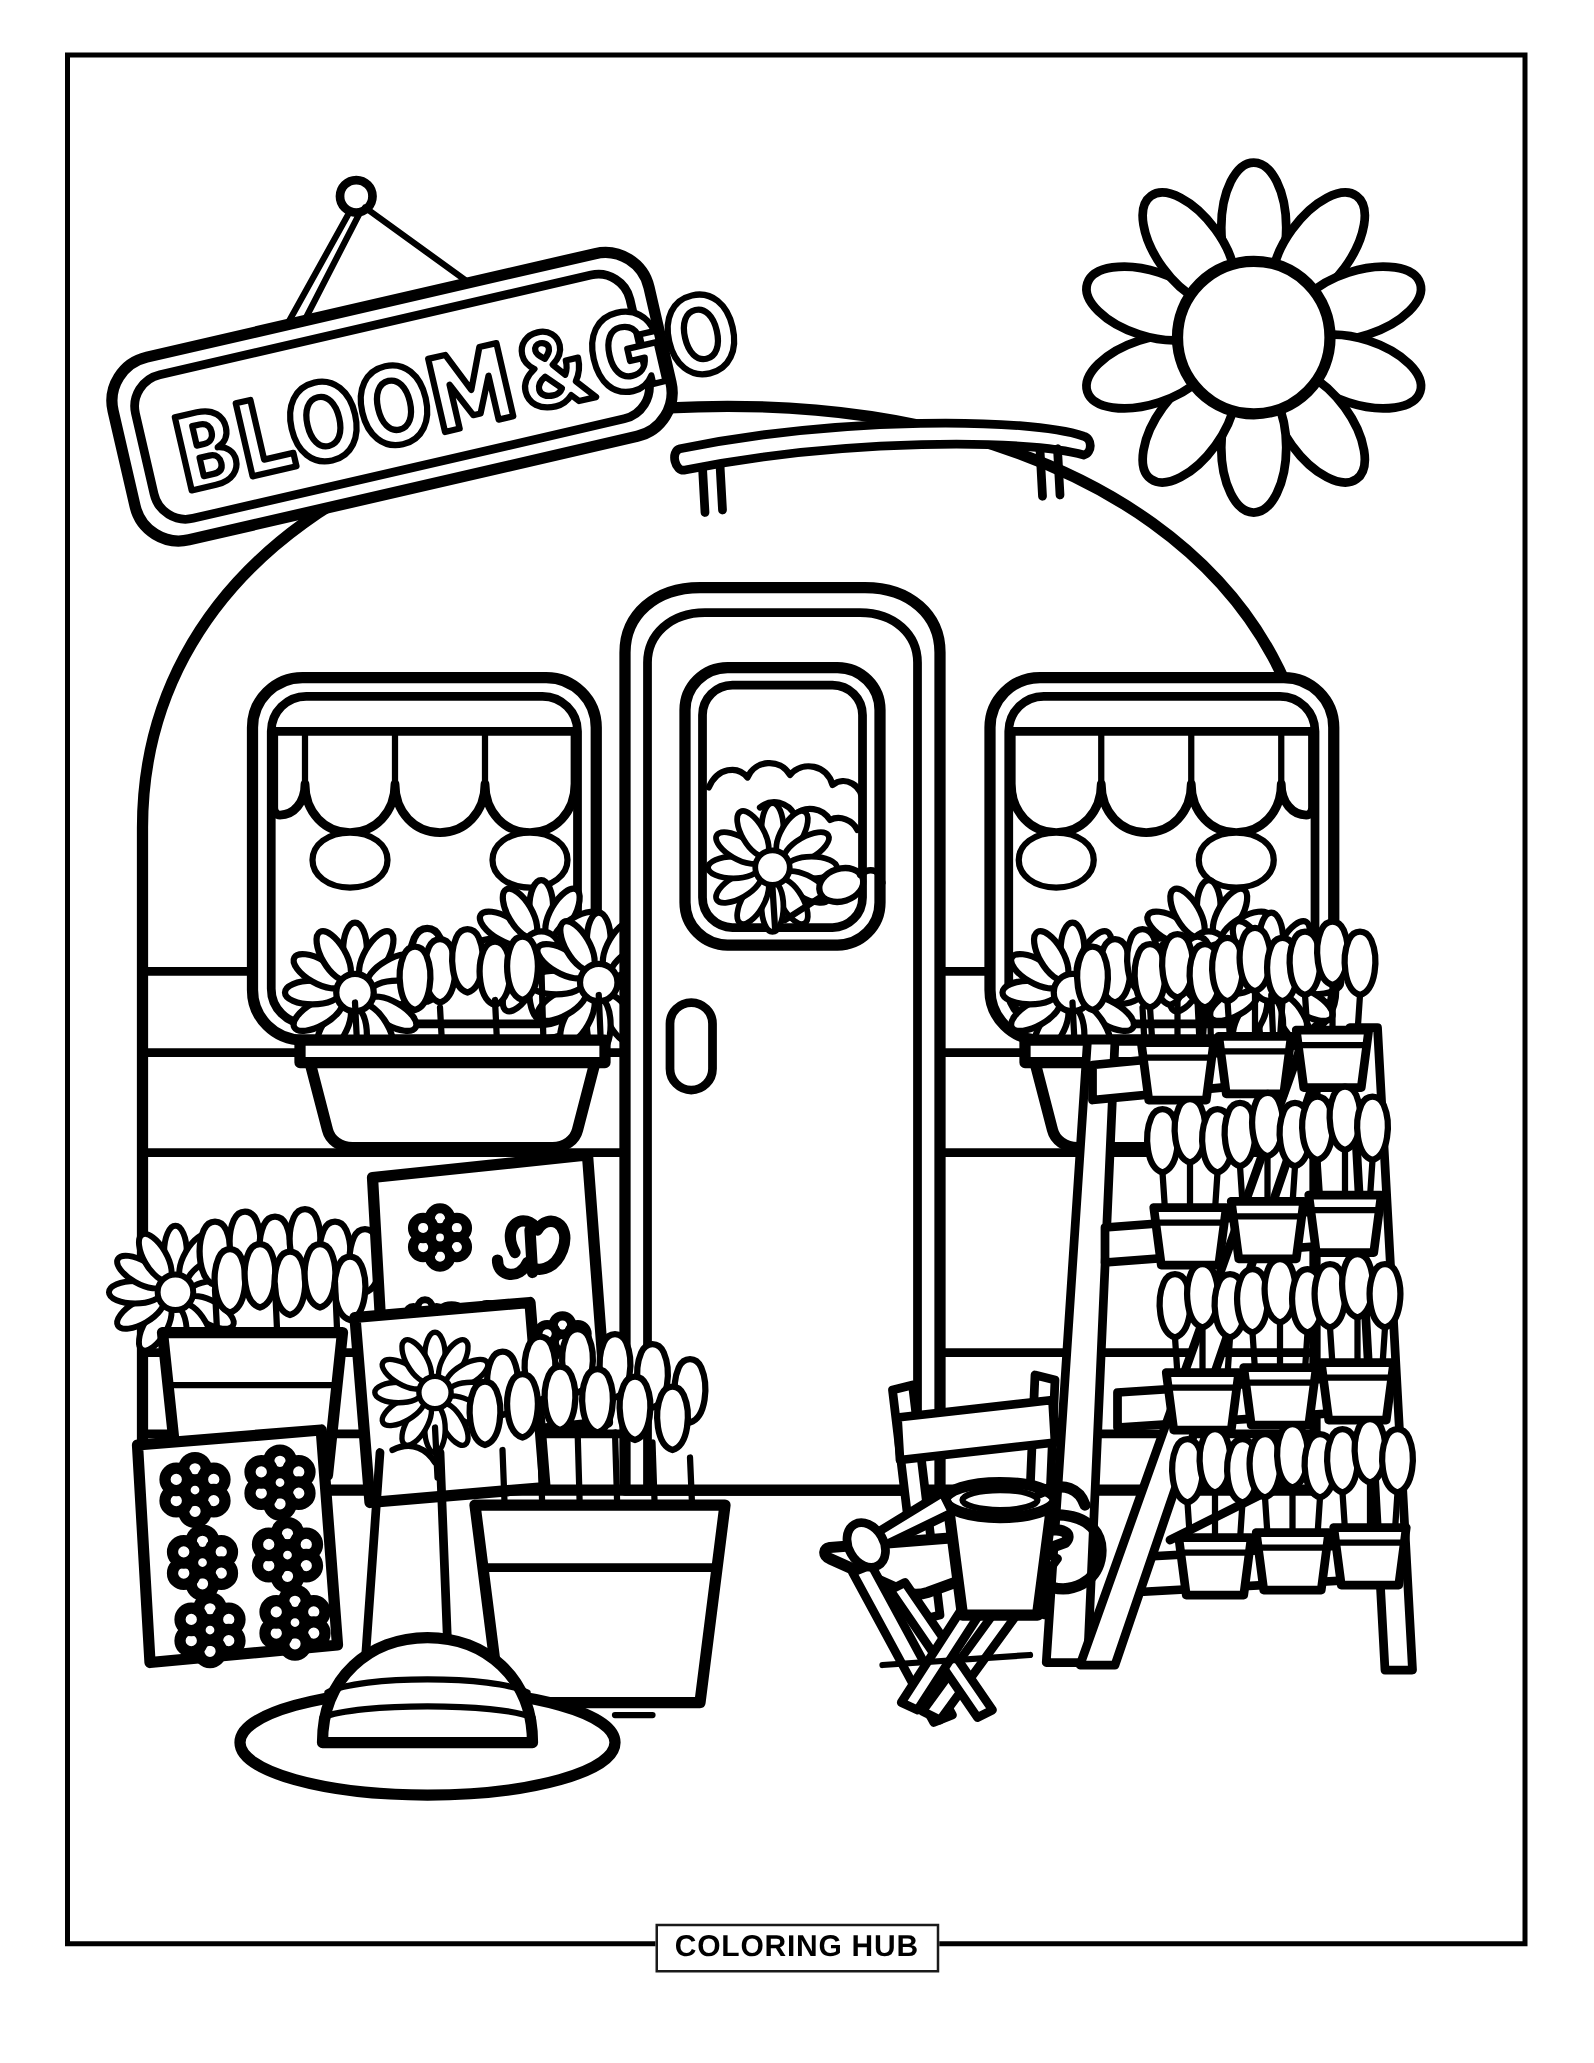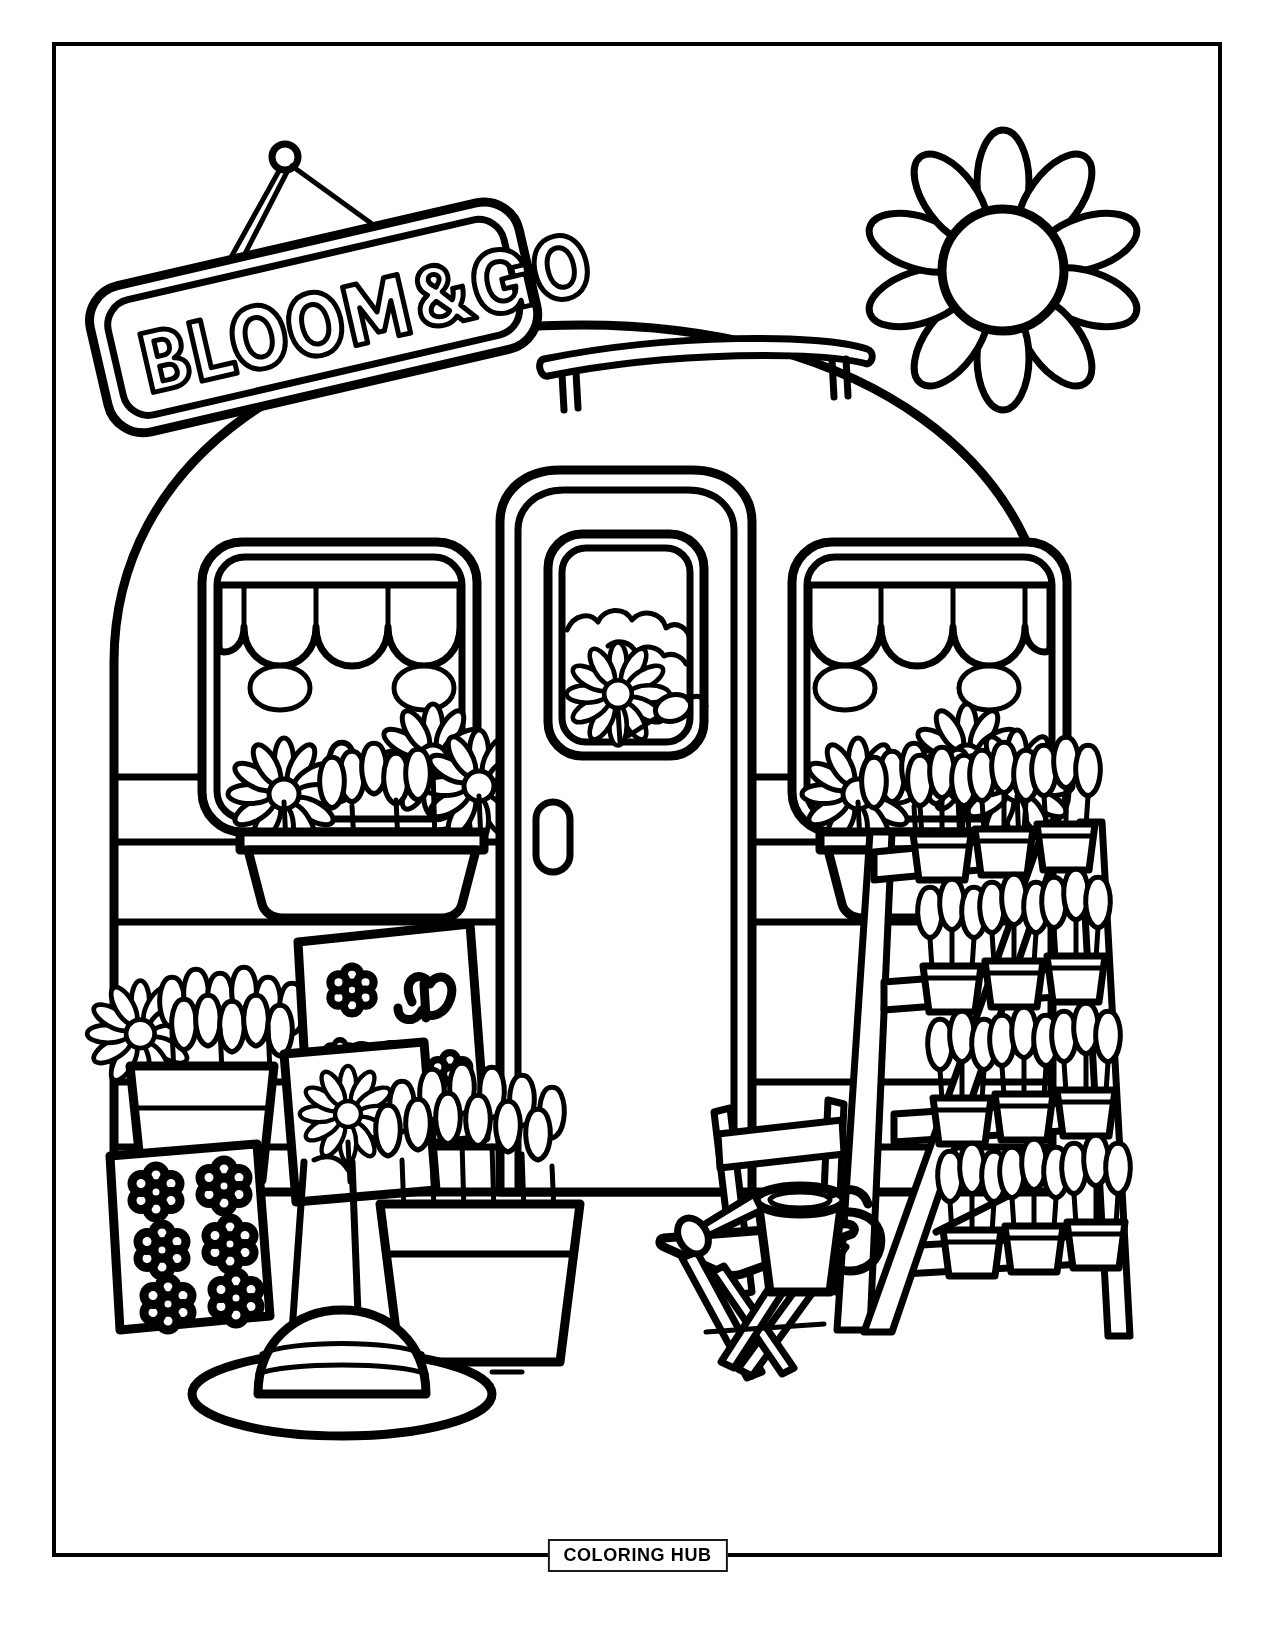--- a/index.html
+++ b/index.html
@@ -37,21 +37,21 @@
     top: 1539px;
     transform: translateX(-50%);
     background: #ffffff;
     border: 2px solid #1a1a1a;
     padding: 5px 14px 6px 14px;
     z-index: 40;
   }
   #footer-badge .brand-text {
     font-family: "Liberation Sans", sans-serif;
     font-weight: bold;
-    font-size: 18px;
+    font-size: 24px;
     letter-spacing: 0.6px;
     color: #000000;
     line-height: 1;
     white-space: nowrap;
   }
   
   .sr-text {
     position: absolute;
     width: 1px; height: 1px;
     overflow: hidden;

